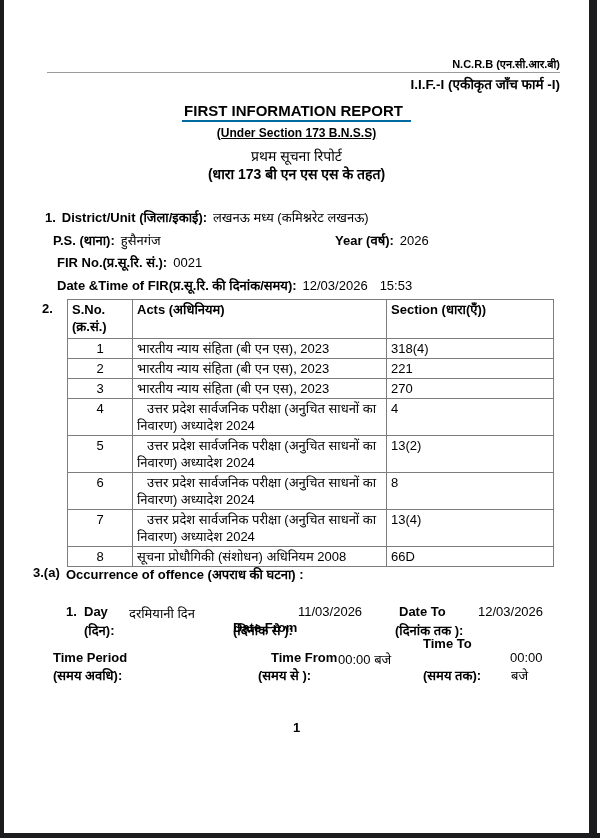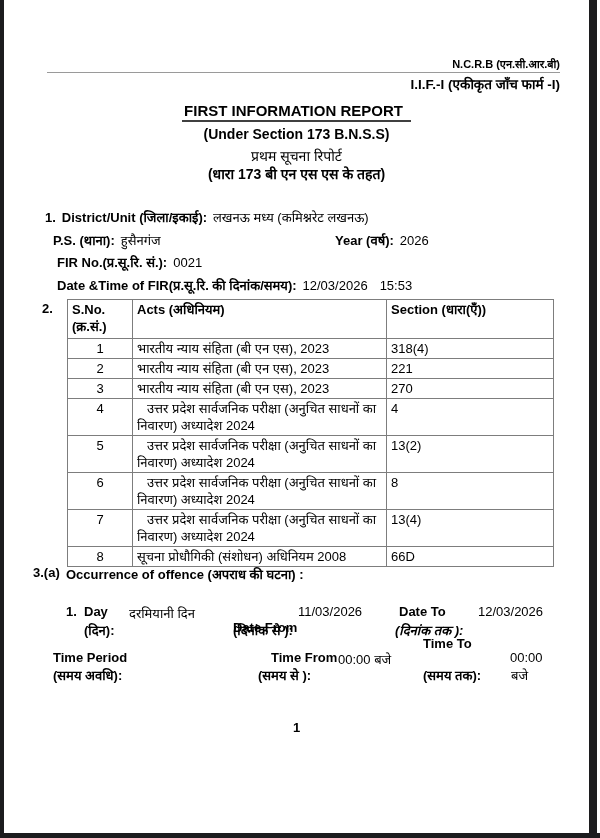--- a/index.html
+++ b/index.html
@@ -15,22 +15,22 @@
   .bar-right  { left:589px; top:0; width:8px; height:838px; }
   .bar-bottom { left:0; top:833px; width:600px; height:5px; }
 
   
   .org-line   { top:56px; right:40px; font-weight:bold; font-size:11px; }
   .head-rule  { position:absolute; left:47px; top:72px; width:513px; border-top:1.5px solid #9a9a9a; }
   .form-line  { top:75px; right:40px; font-weight:bold; font-size:13.5px; }
 
   .center-line { position:absolute; left:4px; width:585px; text-align:center; }
   .fir-title    { top:102px; font-weight:bold; font-size:15px; }
-  .fir-title span { border-bottom:2px solid #404040; padding:0 8px 1px 2px; }
-  .fir-subtitle { top:126px; font-weight:bold; font-size:14px; }
+  .fir-title span { border-bottom:2px solid #0369a1; padding:0 8px 1px 2px; }
+  .fir-subtitle { top:126px; font-weight:bold; font-size:12px;text-decoration:underline; }
   .fir-title-hi { top:146px; font-size:14px; }
   .fir-subtitle-hi { top:164px; font-weight:bold; font-size:14px; }
 
   
   .s1-l1 { left:45px; top:208px; }
   .s1-l2 { left:53px; top:231px; }
   .s1-year { left:335px; top:231px;text-align:center; }
   .s1-l3 { left:57px; top:253px; }
   .s1-l4 { left:57px; top:276px; }
   .gap-s { display:inline-block; width:6px; }
@@ -148,21 +148,21 @@
 <div class="abs s3-head">Occurrence of offence (अपराध की घटना) :</div>
 
 <div class="abs b" style="left:66px;  top:604px;">1.</div>
 <div class="abs b" style="left:84px;  top:604px;">Day</div>
 <div class="abs b" style="left:84px;  top:621px;">(दिन):</div>
 <div class="abs" style="left:129px; top:604px;">दरमियानी दिन</div>
 <div class="abs b" style="left:233px; top:620px;text-align:right;">Date From</div>
 <div class="abs b" style="left:233px; top:621px;">(दिनांक से ):</div>
 <div class="abs" style="left:298px; top:604px;">11/03/2026</div>
 <div class="abs b" style="left:399px; top:604px;">Date To</div>
-<div class="abs b" style="left:395px; top:621px;font-style:italic;">(दिनांक तक ):</div>
+<div class="abs b" style="left:395px; top:621px;">(दिनांक तक ):</div>
 <div class="abs" style="left:478px; top:604px;">12/03/2026</div>
 
 <div class="abs b" style="left:53px;  top:650px;">Time Period</div>
 <div class="abs b" style="left:53px;  top:666px;">(समय अवधि):</div>
 <div class="abs b" style="left:258px; top:650px;margin-left:13px;">Time From</div>
 <div class="abs b" style="left:258px; top:666px;">(समय से ):</div>
 <div class="abs" style="left:338px; top:650px;">00:00 बजे</div>
 <div class="abs b" style="left:423px; top:636px;">Time To</div>
 <div class="abs b" style="left:423px; top:666px;">(समय तक):</div>
 <div class="abs" style="left:510px; top:650px;">00:00</div>

